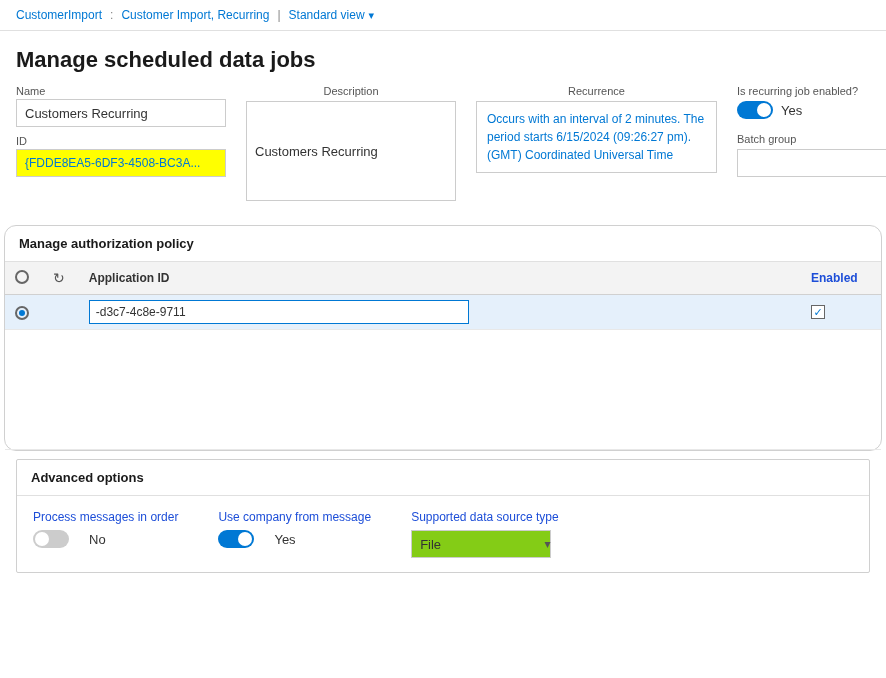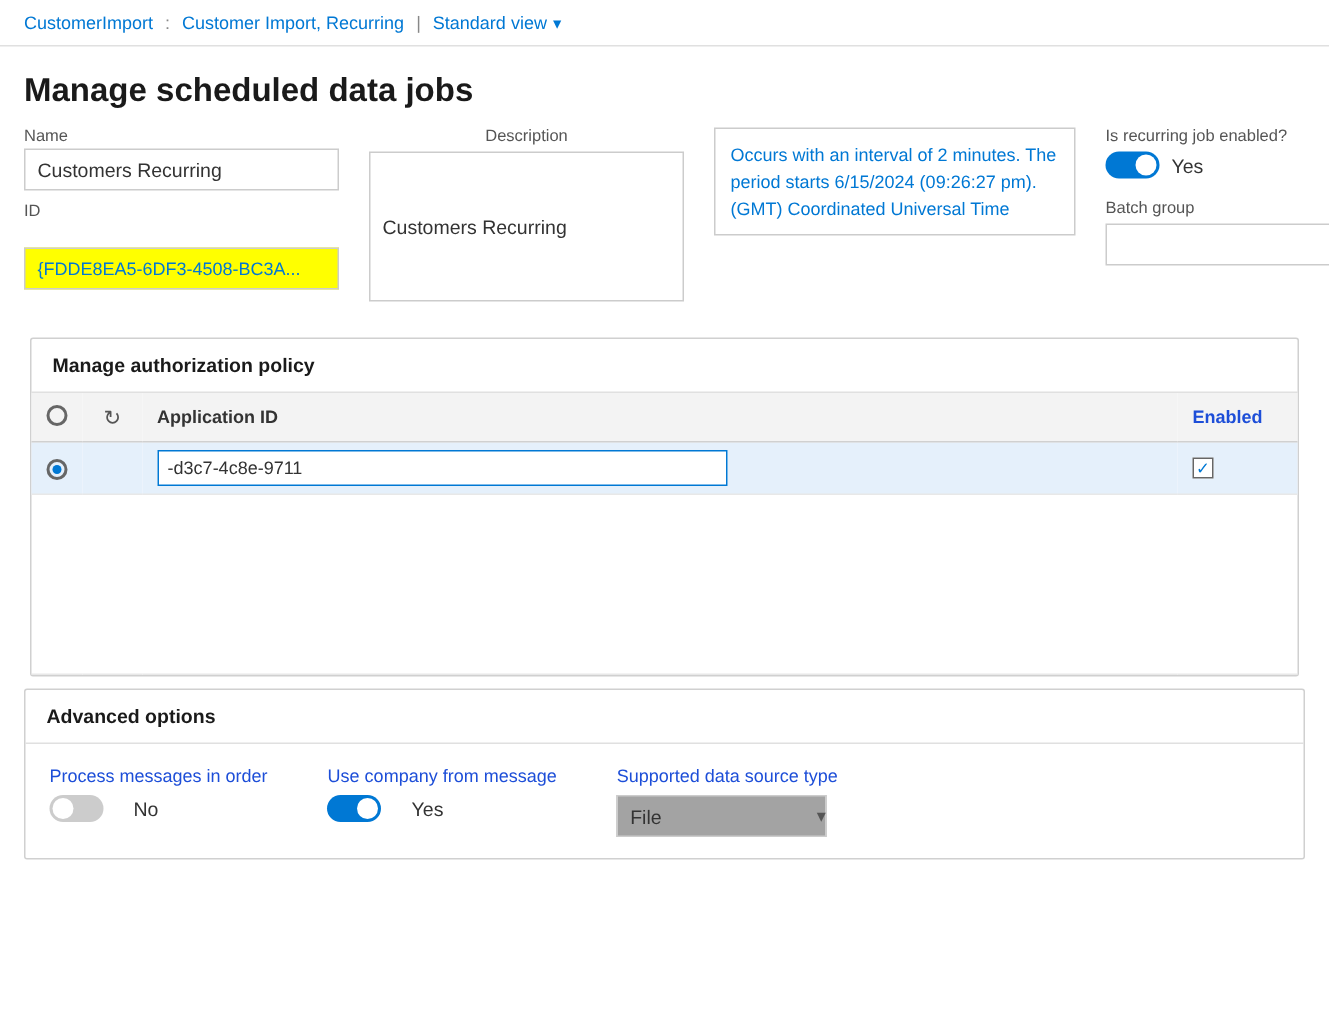--- a/index.html
+++ b/index.html
@@ -105,21 +105,20 @@
       font-size: 12px;
       color: #0078d4;
       width: 210px;
       white-space: nowrap;
       overflow: hidden;
       text-overflow: ellipsis;
       cursor: pointer;
       height: 28px;
       display: flex;
       align-items: center;
-      margin-top: 16px;
     }
 
     .recurrence-box {
       border: 1px solid #ccc;
       padding: 8px 10px;
       font-size: 12px;
       color: #0078d4;
       width: 241px;
       line-height: 1.5;
     }
@@ -173,23 +172,23 @@
     }
     .batch-group-field {
       border: 1px solid #ccc;
       height: 28px;
       width: 150px;
       padding: 4px 8px;
       background: #fff;
     }
 
     .section-card {
-      margin: 8px 20px;
+      margin: 8px 4px;
       border: 1px solid #d0d0d0;
-      border-radius: 2px;
+      border-radius: 12px;
     }
     .section-title {
       font-size: 13px;
       font-weight: 600;
       padding: 10px 14px;
       color: #1a1a1a;
       border-bottom: 1px solid #e0e0e0;
     }
 
     
@@ -296,21 +295,21 @@
       display: flex;
       align-items: center;
       gap: 20px;
     }
 
     .select-field {
       border: 1px solid #ccc;
       padding: 4px 28px 4px 8px;
       font-size: 13px;
       color: #333;
-      background: #a3a3a3;
+      background: #84cc16;
       appearance: none;
       cursor: pointer;
       height: 28px;
       width: 140px;
       position: relative;
     }
     .select-wrapper {
       position: relative;
       display: inline-block;
     }
@@ -357,20 +356,21 @@
       <div class="id-value">{FDDE8EA5-6DF3-4508-BC3A...</div>
     </div>
   </div>
 
   <div class="field-group">
     <label class="field-label">Description</label>
     <input class="field-input desc" type="text" style="height: 100px; vertical-align: top;" value="Customers Recurring">
   </div>
 
   <div class="field-group">
+    <label class="field-label">Recurrence</label>
     <div class="recurrence-box">Occurs with an interval of 2 minutes. The period starts 6/15/2024 (09:26:27 pm). (GMT) Coordinated Universal Time</div>
   </div>
 
   <div class="toggle-field-group">
     <div style="display:flex;flex-direction:column;gap:4px;">
       <label class="field-label">Is recurring job enabled?</label>
       <div class="toggle-row">
         <label class="toggle">
 
           <span class="toggle-slider on"></span>

